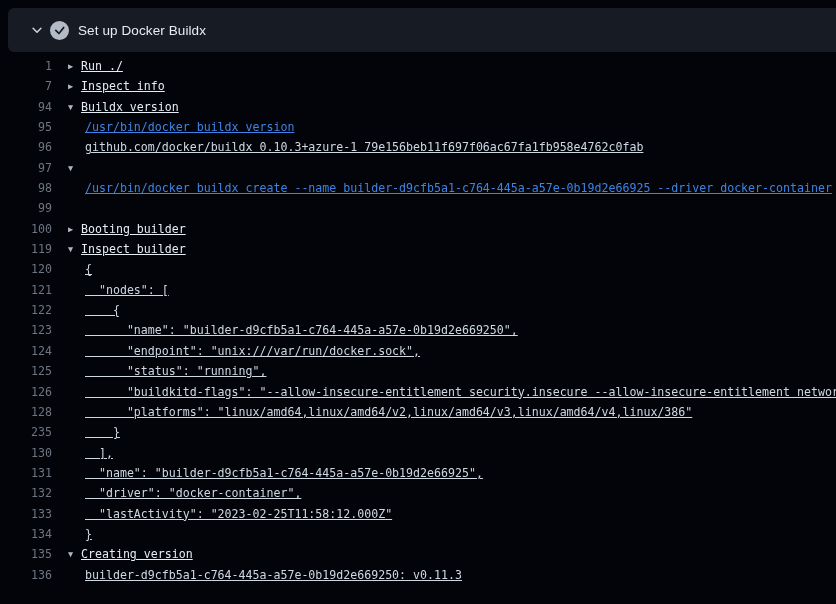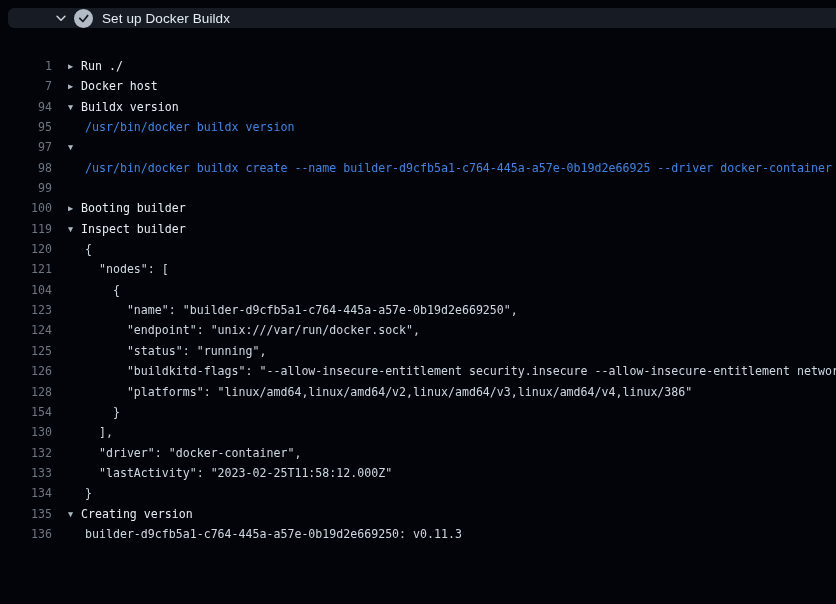--- a/index.html
+++ b/index.html
@@ -7,27 +7,26 @@
     margin: 0; padding: 0;
     width: 836px; height: 604px;
     background: #02040a;
     overflow: hidden;
     font-family: "DejaVu Sans Mono", monospace;
   }
   
   .step-header {
     position: absolute;
     left: 8px; top: 8px; right: 0;
-    height: 20px;
+    height: 44px;
     background: #161b24;
     border-radius: 6px 0 0 6px;
     display: flex;
     align-items: center;
     cursor: pointer;
-    padding-left: 24px;
   }
   .chev-icon {
     margin-left: 22px;
     width: 14px; height: 14px;
     display: flex; align-items: center; justify-content: center;
     flex: none;
   }
   .check-icon {
     margin-left: 6px;
     width: 19px; height: 19px;
@@ -63,22 +62,22 @@
     color: #6e7681;
     cursor: pointer;
   }
   .arrow {
     flex: none;
     margin-left: 16px;
     width: 13px;
     font-size: 8.5px;
     color: #aeb8c2;
   }
-  .gtext { color: #e6edf3; }
-  .ltext { margin-left: 33px; }
+  .gtext { color: #e6edf3; text-decoration: underline; }
+  .ltext { margin-left: 33px; text-decoration: underline; }
   .line.group { cursor: pointer; }
   .line.command .ltext { color: #3f84e4; }
   .line.output  .ltext { color: #ced8e1; }
 </style>
 </head>
 <body>
 
 <div class="step-header">
   <span class="chev-icon">
     <svg width="14" height="14" viewBox="0 0 16 16">
@@ -88,36 +87,38 @@
   <span class="check-icon">
     <svg width="19" height="19" viewBox="0 0 16 16">
       <path fill="#b3bcc6" fill-rule="evenodd" d="M16 8A8 8 0 1 1 0 8a8 8 0 0 1 16 0Zm-3.97-3.03a.75.75 0 0 0-1.08.022L7.477 9.417 5.384 7.323a.75.75 0 0 0-1.06 1.06L6.97 11.03a.75.75 0 0 0 1.079-.02l3.992-4.99a.75.75 0 0 0-.01-1.05Z"></path>
     </svg>
   </span>
   <span class="step-title">Set up Docker Buildx</span>
 </div>
 
 <div class="log" id="log">
     <div class="line group"><span class="num">1</span><span class="arrow">▶</span><span class="gtext">Run ./</span></div>
-    <div class="line group"><span class="num">7</span><span class="arrow">▶</span><span class="gtext">Docker host</span></div>
+    <div class="line group"><span class="num">7</span><span class="arrow">▶</span><span class="gtext">Inspect info</span></div>
     <div class="line group"><span class="num">94</span><span class="arrow">▼</span><span class="gtext">Buildx version</span></div>
     <div class="line command"><span class="num">95</span><span class="ltext">/usr/bin/docker buildx version</span></div>
+    <div class="line output"><span class="num">96</span><span class="ltext">github.com/docker/buildx 0.10.3+azure-1 79e156beb11f697f06ac67fa1fb958e4762c0fab</span></div>
     <div class="line group"><span class="num">97</span><span class="arrow">▼</span></div>
     <div class="line command"><span class="num">98</span><span class="ltext">/usr/bin/docker buildx create --name builder-d9cfb5a1-c764-445a-a57e-0b19d2e66925 --driver docker-container</span></div>
     <div class="line output"><span class="num">99</span></div>
     <div class="line group"><span class="num">100</span><span class="arrow">▶</span><span class="gtext">Booting builder</span></div>
     <div class="line group"><span class="num">119</span><span class="arrow">▼</span><span class="gtext">Inspect builder</span></div>
     <div class="line output"><span class="num">120</span><span class="ltext">{</span></div>
     <div class="line output"><span class="num">121</span><span class="ltext">  "nodes": [</span></div>
-    <div class="line output"><span class="num">104</span><span class="ltext">    {</span></div>
+    <div class="line output"><span class="num">122</span><span class="ltext">    {</span></div>
     <div class="line output"><span class="num">123</span><span class="ltext">      "name": "builder-d9cfb5a1-c764-445a-a57e-0b19d2e669250",</span></div>
     <div class="line output"><span class="num">124</span><span class="ltext">      "endpoint": "unix:///var/run/docker.sock",</span></div>
     <div class="line output"><span class="num">125</span><span class="ltext">      "status": "running",</span></div>
     <div class="line output"><span class="num">126</span><span class="ltext">      "buildkitd-flags": "--allow-insecure-entitlement security.insecure --allow-insecure-entitlement network.host",</span></div>
     <div class="line output"><span class="num">128</span><span class="ltext">      "platforms": "linux/amd64,linux/amd64/v2,linux/amd64/v3,linux/amd64/v4,linux/386"</span></div>
-    <div class="line output"><span class="num">154</span><span class="ltext">    }</span></div>
+    <div class="line output"><span class="num">235</span><span class="ltext">    }</span></div>
     <div class="line output"><span class="num">130</span><span class="ltext">  ],</span></div>
+    <div class="line output"><span class="num">131</span><span class="ltext">  "name": "builder-d9cfb5a1-c764-445a-a57e-0b19d2e66925",</span></div>
     <div class="line output"><span class="num">132</span><span class="ltext">  "driver": "docker-container",</span></div>
     <div class="line output"><span class="num">133</span><span class="ltext">  "lastActivity": "2023-02-25T11:58:12.000Z"</span></div>
     <div class="line output"><span class="num">134</span><span class="ltext">}</span></div>
     <div class="line group"><span class="num">135</span><span class="arrow">▼</span><span class="gtext">Creating version</span></div>
     <div class="line output"><span class="num">136</span><span class="ltext">builder-d9cfb5a1-c764-445a-a57e-0b19d2e669250: v0.11.3</span></div>
   </div>
 
 </body></html>

